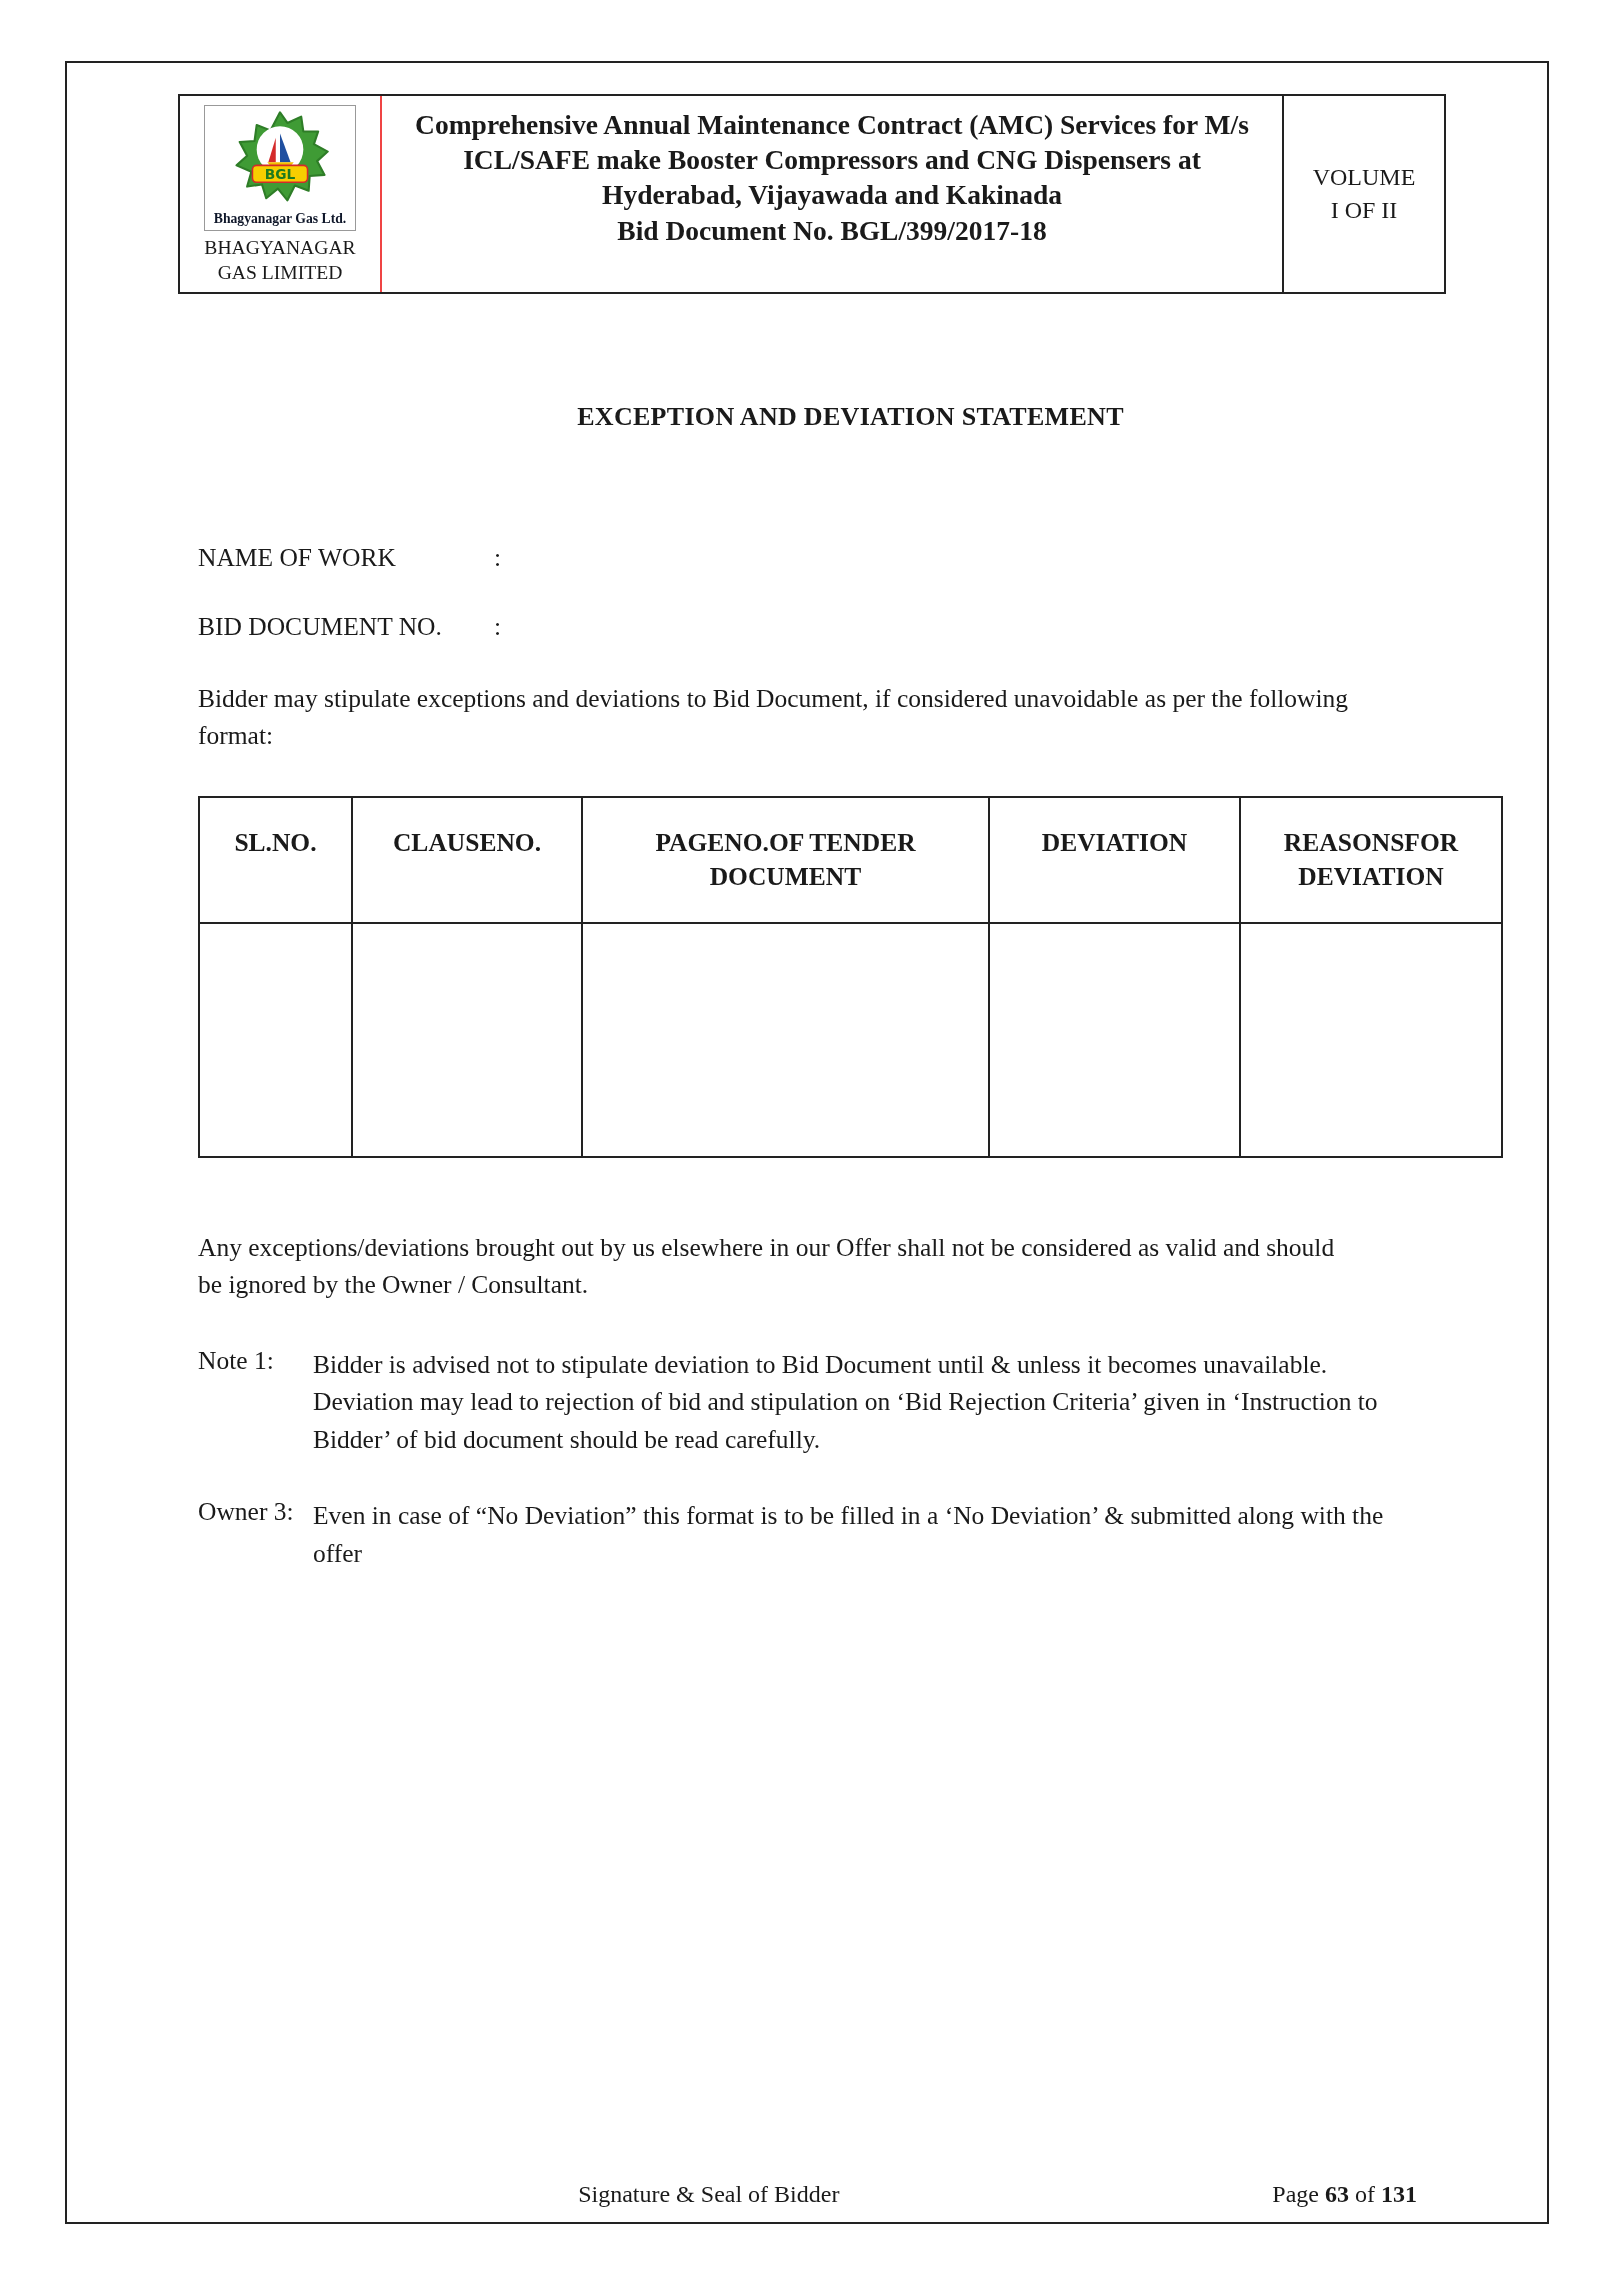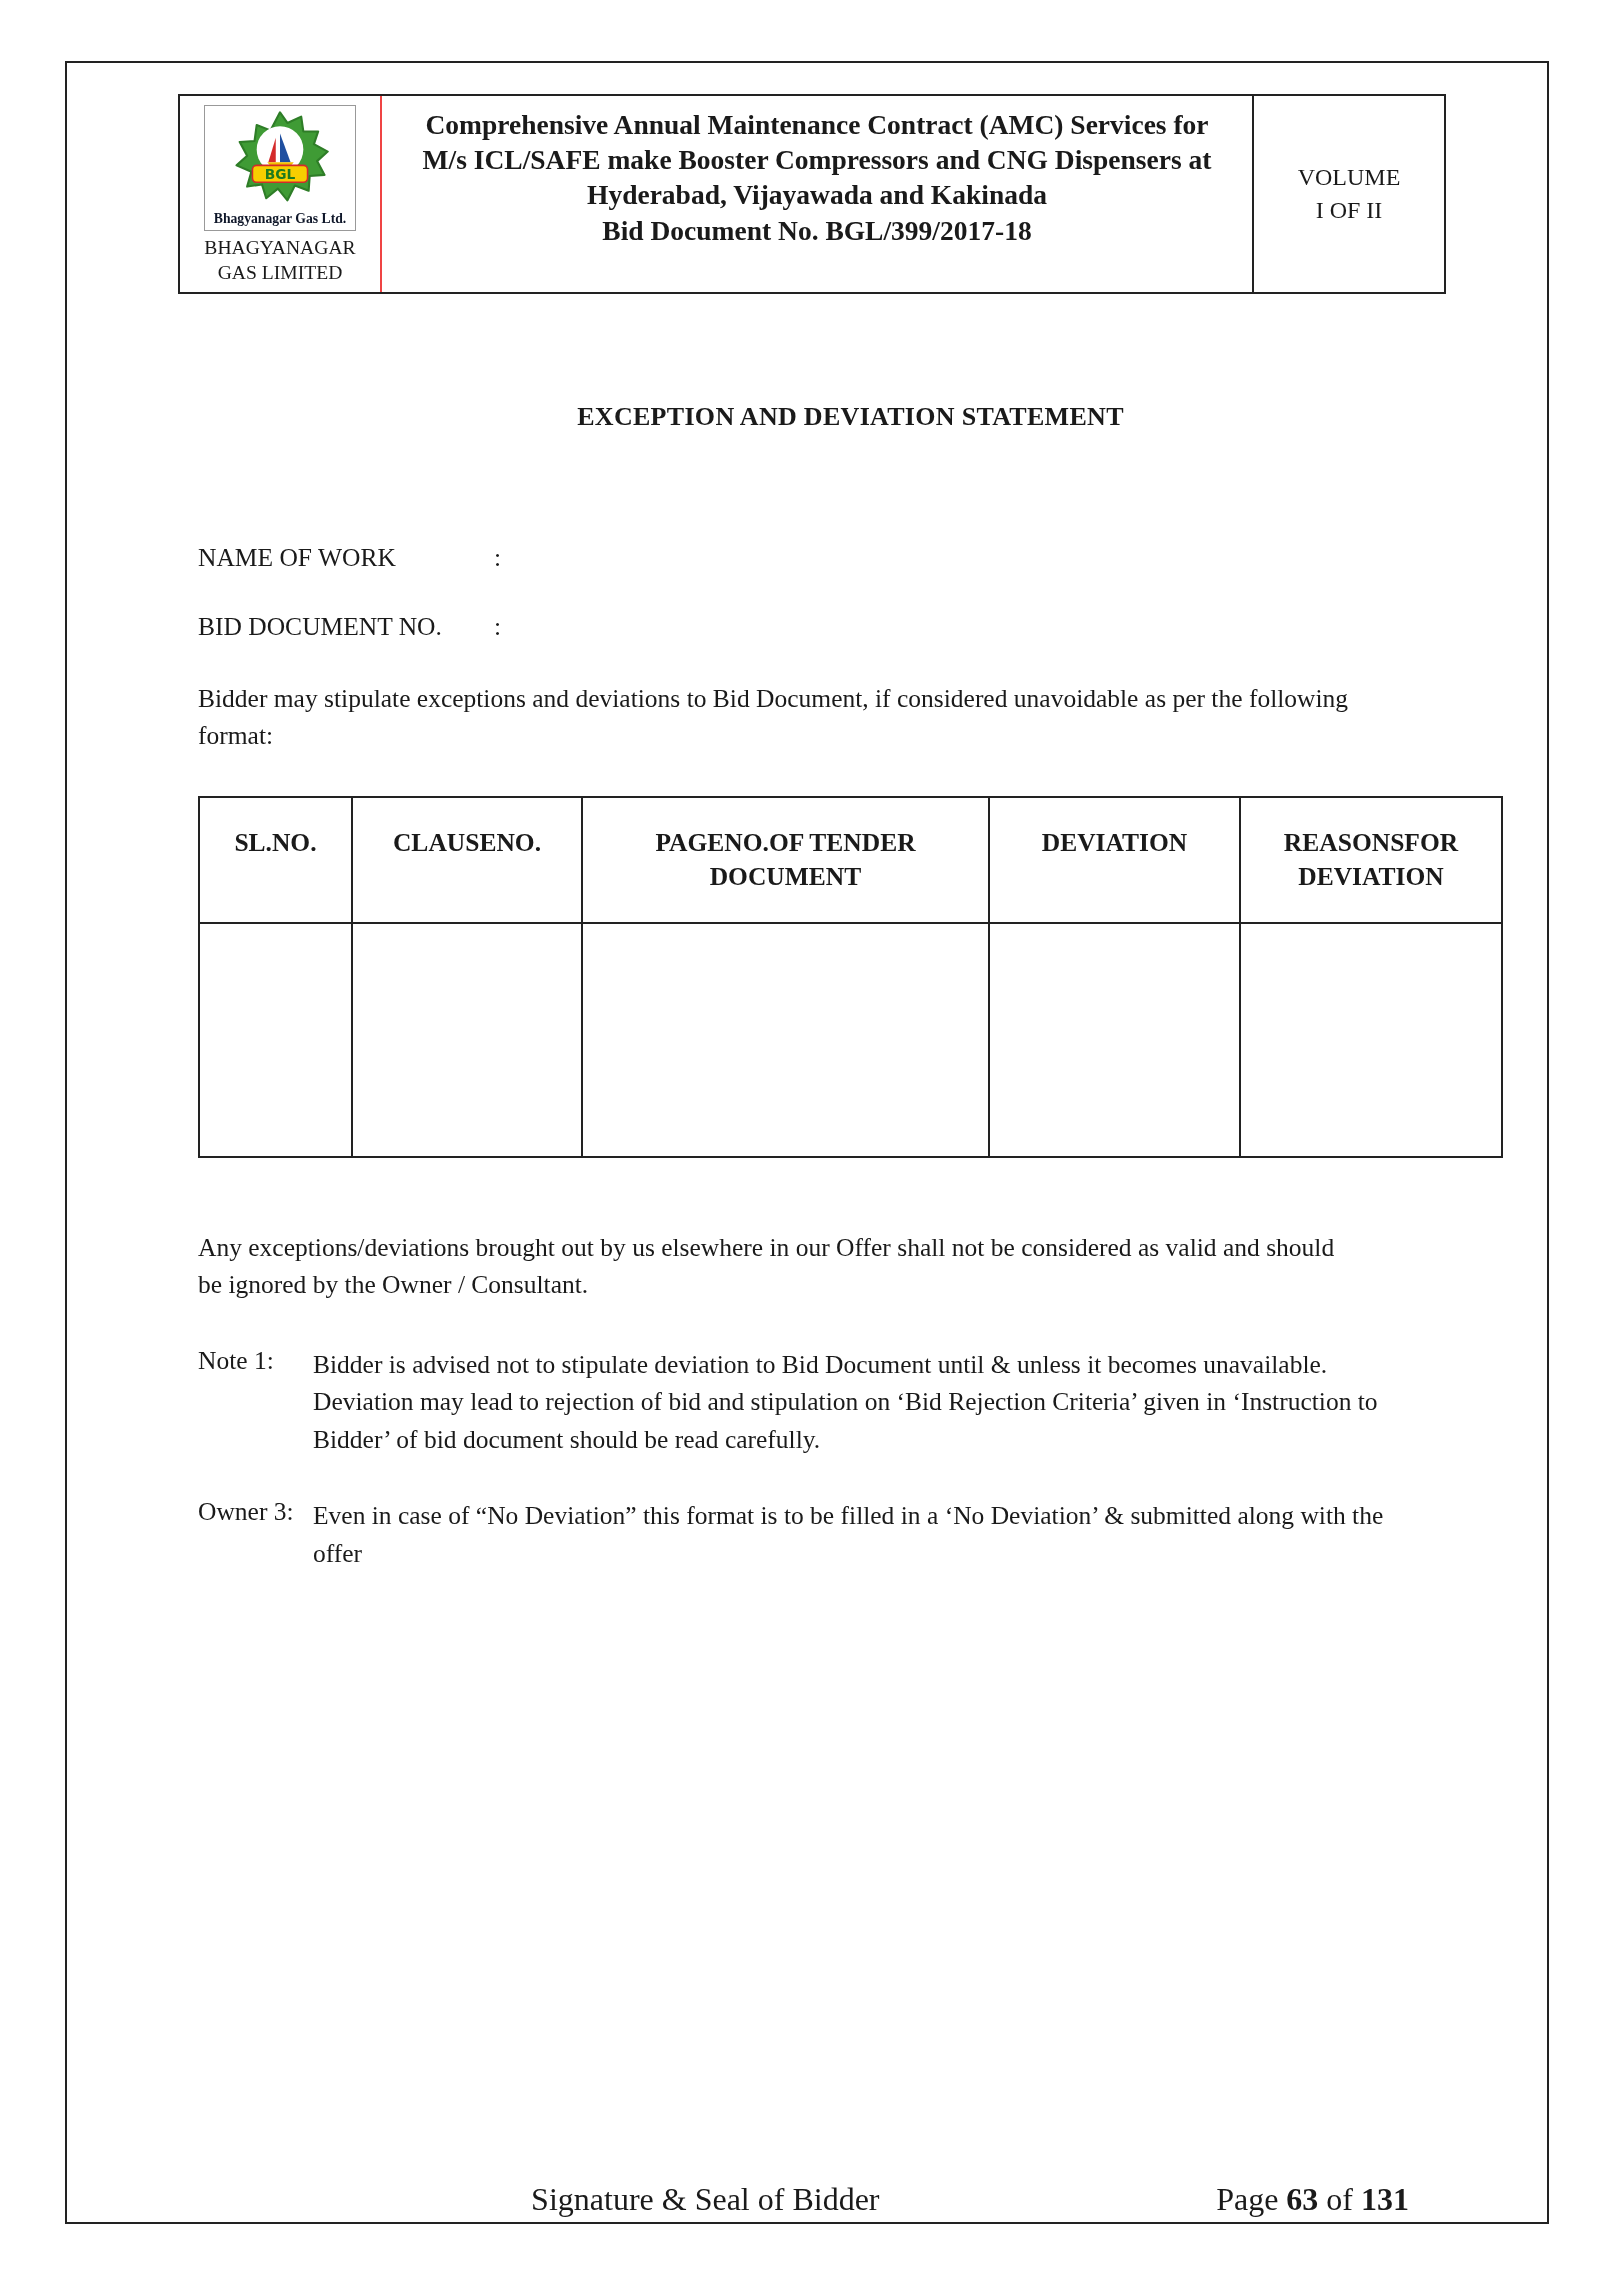--- a/index.html
+++ b/index.html
@@ -59,21 +59,21 @@
     font-weight:bold;
     font-size:27.5px;
     line-height:1.27;
   }
   .bid-doc-no {
     font-weight:bold;
     font-size:27.5px;
     margin-top:2.6px;
   }
   .volume-cell {
-    width:190px;
+    width:160px;
     display:flex;
     flex-direction:column;
     justify-content:center;
     align-items:center;
     font-size:24px;
     line-height:1.35;
   }
 
   
   .content { margin-left:131px; width:1305px; font-size:25.5px; }
@@ -128,23 +128,23 @@
   .seal-row { margin-top:2.6px; line-height:1.45; }
 
   .notes { margin-top:42px; }
   .note-row { display:flex; margin-bottom:39px; }
   .note-label { width:115px; flex:none; }
   .note-text { width:1080px; line-height:1.47; }
 
   
   .footer {
     position:absolute;
-    left:0; right:16px; bottom:6.5px;
+    left:0; right:8px; bottom:6.5px;
     height:35px;
-    font-size:32px;
+    font-size:24px;
   }
   .sig-seal-text {
     position:absolute;
     left:43.6%;
     transform:translateX(-50%);
     white-space:nowrap;
   }
   .page-indicator {
     position:absolute;
     right:122px;

